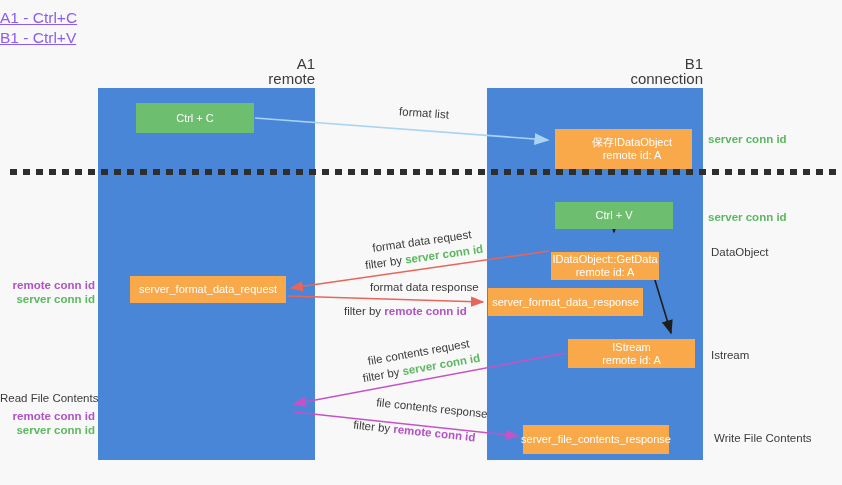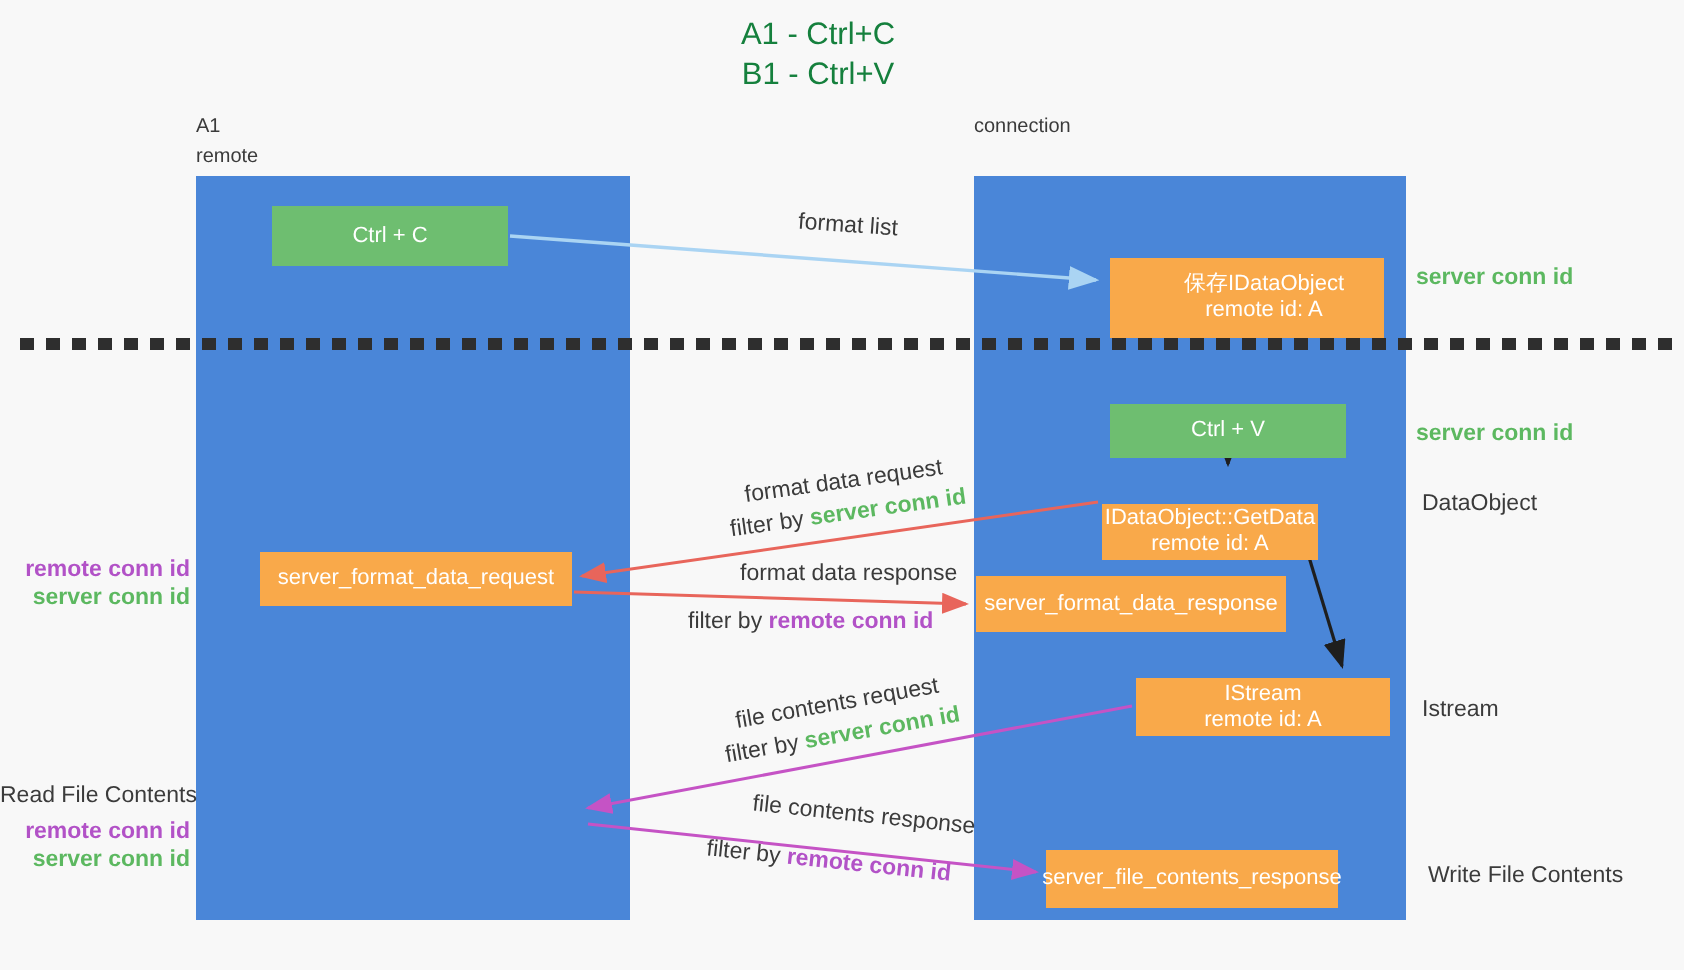--- a/index.html
+++ b/index.html
@@ -1,20 +1,20 @@
 <!DOCTYPE html>
 <html><head>
 <meta charset="utf-8">
 <style>
   html,body{margin:0;padding:0;background:#f8f8f8;}
   .canvas{position:relative;width:842px;height:485px;background:#f8f8f8;
           font-family:"Liberation Sans",sans-serif;overflow:hidden;color:#3b3b3b;}
-  .title{position:absolute;left:0;top:8px;width:818px;text-align:center;
-         font-size:15.5px;line-height:20px;color:#15803d;z-index:1;}
-  .colhead{position:absolute;top:56px;text-align:left;font-size:10px;line-height:15px;
+  .title{position:absolute;left:0;top:8px;width:818px;
+         font-size:15.5px;line-height:20px;color:#8b5cf6;z-index:1;text-decoration:underline;}
+  .colhead{position:absolute;top:56px;text-align:right;font-size:15px;line-height:15px;
            color:#3b3b3b;z-index:1;}
   .lane{position:absolute;top:88px;height:372px;background:#4a86d8;z-index:1;}
   .divider{position:absolute;left:10px;top:169px;width:826px;height:6px;z-index:2;
            background:repeating-linear-gradient(90deg,#2e2e2e 0 7px,transparent 7px 13px);}
   .arrows{position:absolute;left:0;top:0;z-index:2;pointer-events:none;}
   .box{position:absolute;display:flex;flex-direction:column;align-items:center;justify-content:center;
        color:#fff;font-size:11px;line-height:13px;text-align:center;z-index:3;white-space:nowrap;}
   .green-box{background:#6ebe70;}
   .orange-box{background:#f9a94a;}
   .lbl{position:absolute;font-size:11.5px;color:#3b3b3b;white-space:nowrap;z-index:4;line-height:14px;}
@@ -31,20 +31,21 @@
   <div class="title">
     <div>A1 - Ctrl+C</div>
     <div>B1 - Ctrl+V</div>
   </div>
 
   <div class="colhead" style="left:98px;width:217px;">
     <div>A1</div>
     <div>remote</div>
   </div>
   <div class="colhead" style="left:487px;width:216px;">
+    <div>B1</div>
     <div>connection</div>
   </div>
 
   <div class="lane" style="left:98px;width:217px;"></div>
   <div class="lane" style="left:487px;width:216px;"></div>
 
   <div class="divider"></div>
 
   <svg class="arrows" width="842" height="485">
     <defs>

